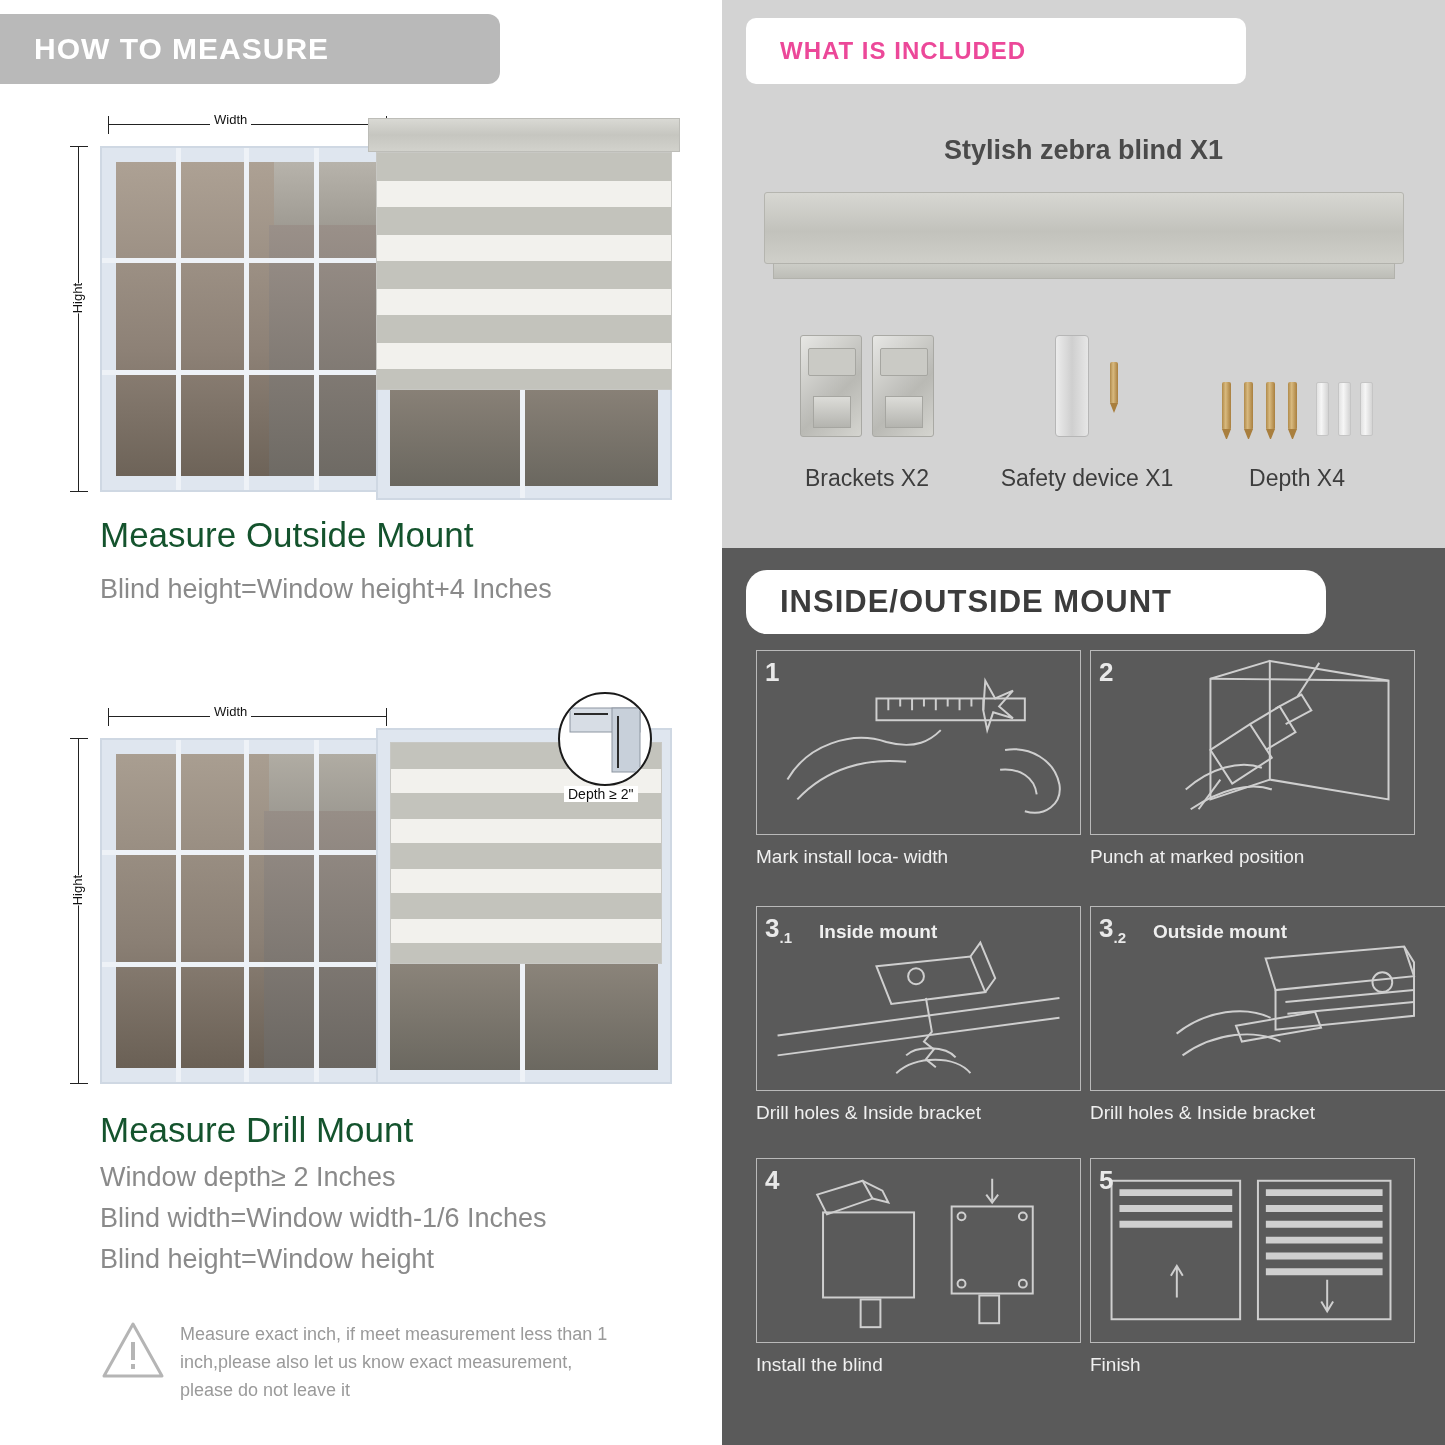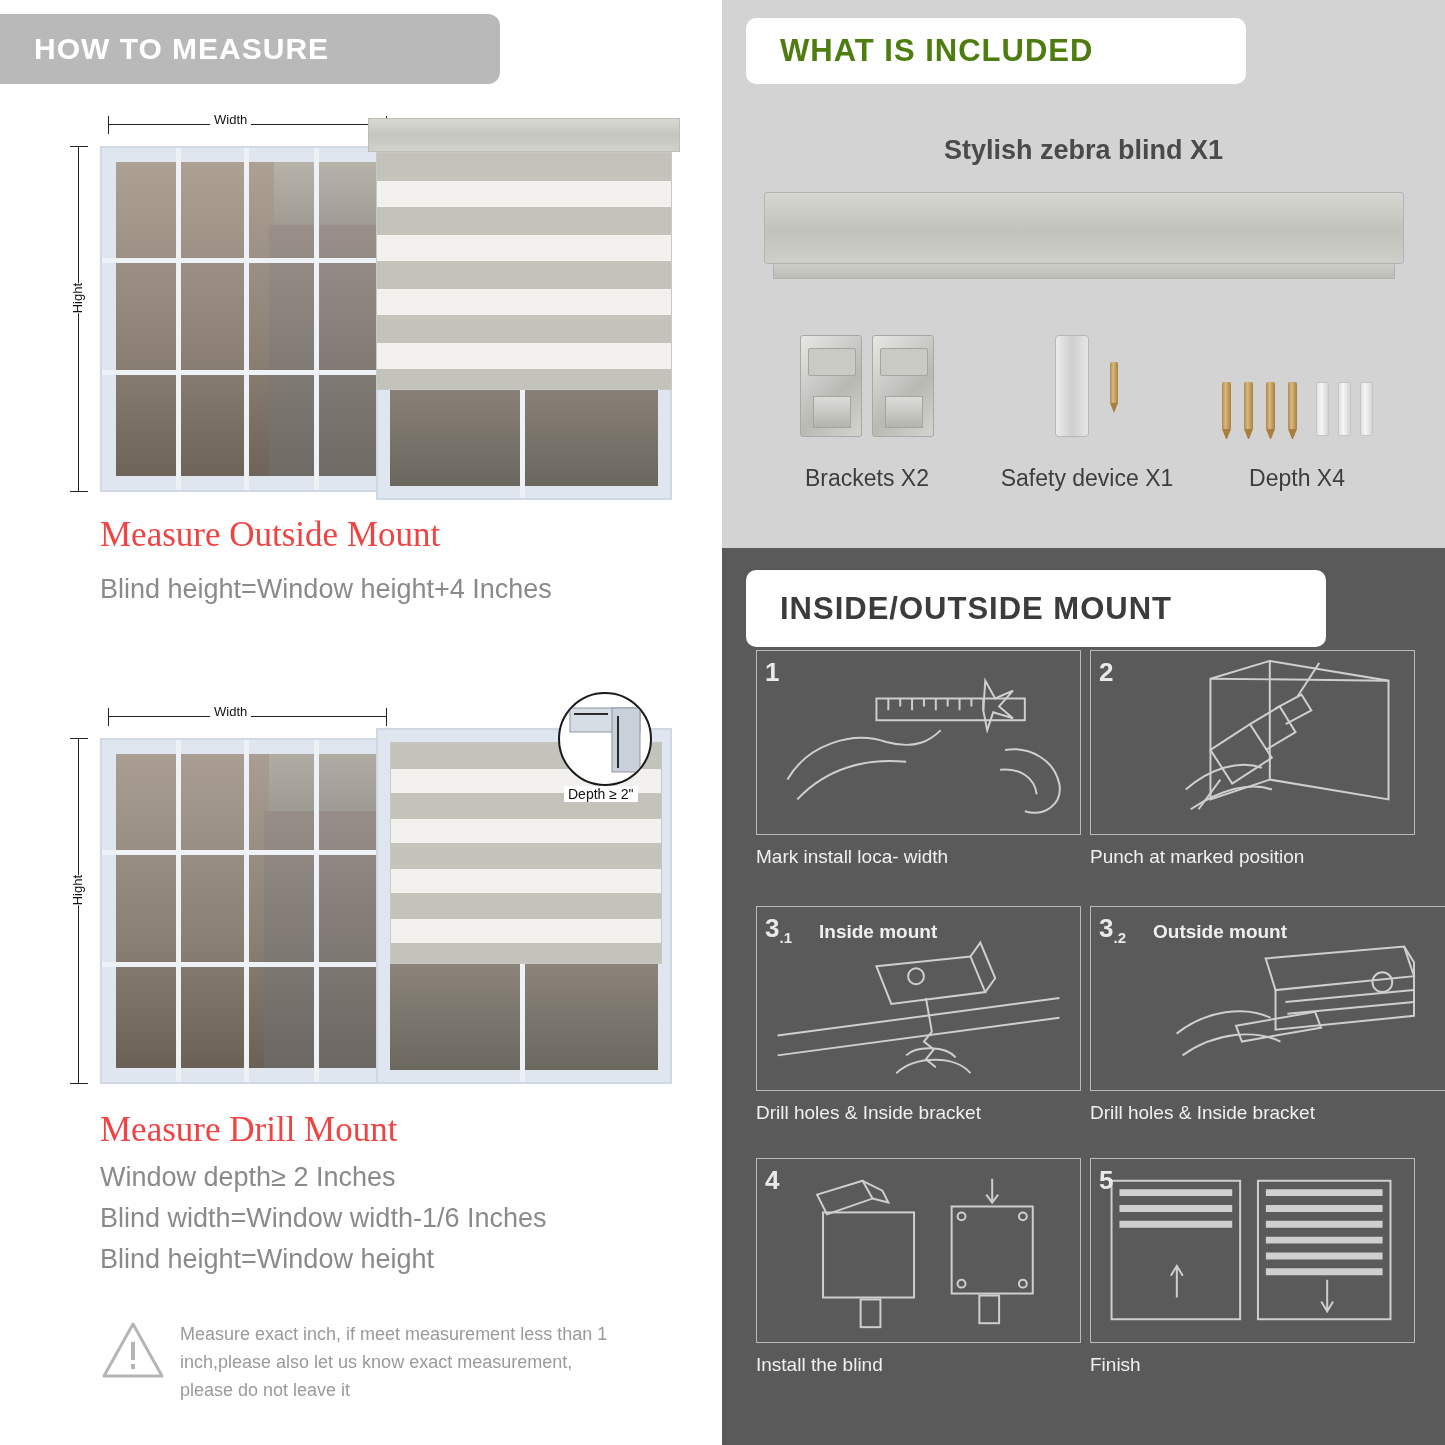--- a/index.html
+++ b/index.html
@@ -45,21 +45,21 @@
   .dimlabel{position:absolute;font-size:13px;color:#111;background:#fff;padding:0 4px;}
   .dimlabel.vert{writing-mode:vertical-rl;transform:rotate(180deg);}
   .tick{position:absolute;background:#222;}
 
   
   .zebra{position:absolute;overflow:hidden;border:1px solid #c8c8c4;box-sizing:border-box;}
   .zebra .stripe{position:absolute;left:0;right:0;}
   .headrail{position:absolute;background:linear-gradient(180deg,#d9d9d4 0%,#c6c6c0 50%,#d2d2cc 100%);border:1px solid #bdbdb8;box-sizing:border-box;}
 
   .h2{
-    position:absolute;color:#ef4444;font-size:35px;font-weight:normal;font-family:Liberation Serif, serif;
+    position:absolute;color:#14532d;font-size:35px;font-weight:normal;
   }
   .line-txt{position:absolute;color:#8a8a8a;font-size:27px;}
 
   .depth-circle{
     position:absolute;border:2px solid #1a1a1a;border-radius:50%;
     background:#fff;overflow:hidden;
   }
   .warn{
     position:absolute;color:#9a9a9a;font-size:18px;line-height:28px;
   }
@@ -67,21 +67,21 @@
 
   
   .right-top{
     position:absolute;left:722px;top:0;width:723px;height:548px;
     background:#d3d3d3;
   }
   #banner-included{
     left:24px;top:18px;width:500px;height:66px;background:#ffffff;
     border-radius:10px;
   }
-  #banner-included span{color:#4d7c0f;font-weight:bold;font-size:31px;}
+  #banner-included span{color:#ec4899;font-weight:bold;font-size:24px;}
   .inc-title{
     position:absolute;width:100%;text-align:center;top:135px;
     font-size:27px;color:#4a4a4a;font-weight:bold;
   }
   .inc-rail{
     position:absolute;left:42px;top:192px;width:640px;height:72px;
     background:linear-gradient(180deg,#d7d7d2 0%,#c2c2bc 55%,#cfcfc9 100%);
     border:1px solid #b5b5af;box-sizing:border-box;border-radius:3px;
   }
   .inc-rail:after{
@@ -112,21 +112,21 @@
   .screw:after{content:"";position:absolute;left:0;right:0;bottom:-9px;
     border-left:4px solid transparent;border-right:4px solid transparent;border-top:10px solid #a97f3e;}
   .anchor{position:absolute;background:linear-gradient(90deg,#e2e2e2,#f6f6f6 40%,#d4d4d4);border:1px solid #c5c5c5;border-radius:2px;}
 
   
   .right-bot{
     position:absolute;left:722px;top:548px;width:723px;height:897px;
     background:#5a5a5a;
   }
   #banner-mount{
-    left:24px;top:22px;width:580px;height:77px;background:#ffffff;border-radius:10px;
+    left:24px;top:22px;width:580px;height:64px;background:#ffffff;border-radius:21px;
   }
   #banner-mount span{color:#3c3c3c;font-weight:bold;font-size:31px;}
   .step{
     position:absolute;border:1px solid #b9b9b9;box-sizing:border-box;
   }
   .step .num{
     position:absolute;left:8px;top:6px;color:#e9e9e9;font-size:26px;font-weight:bold;
   }
   .step .num sub{font-size:15px;}
   .step .inlabel{

